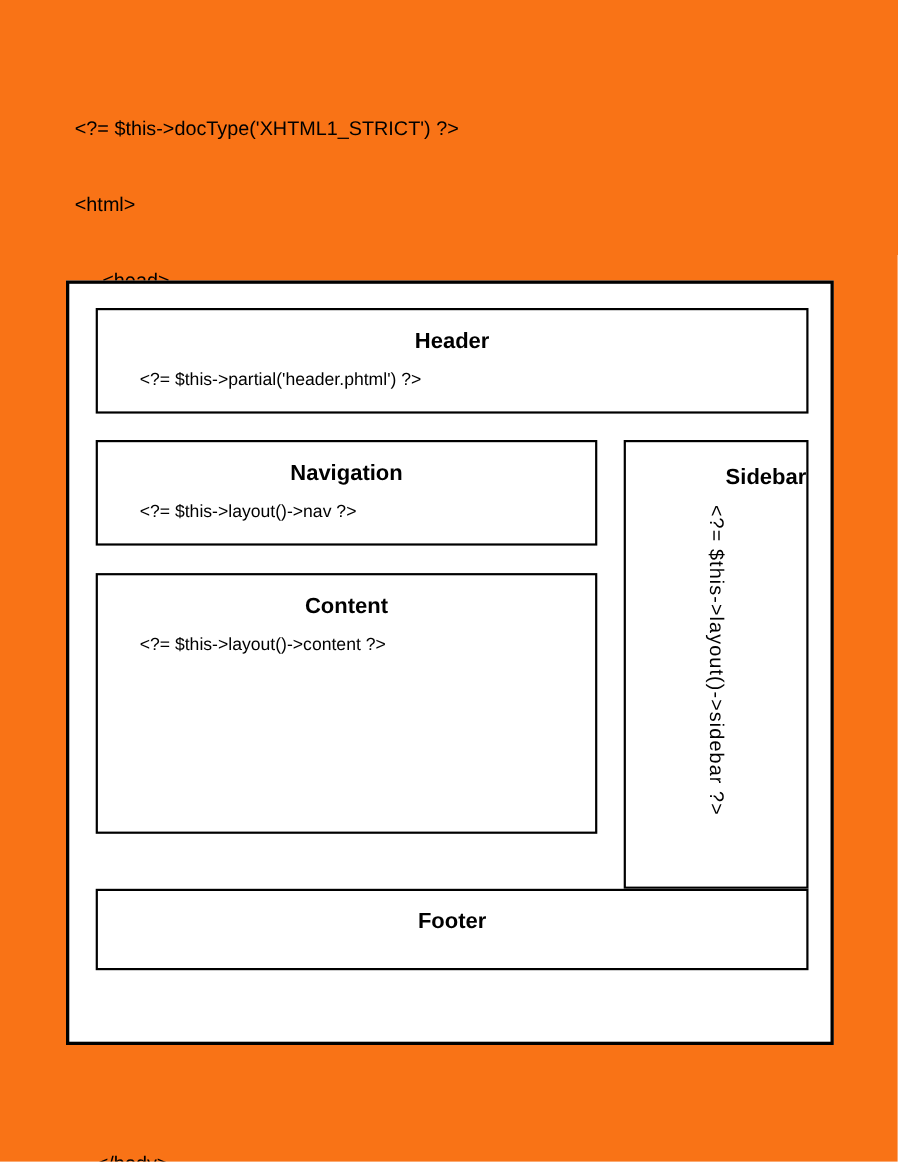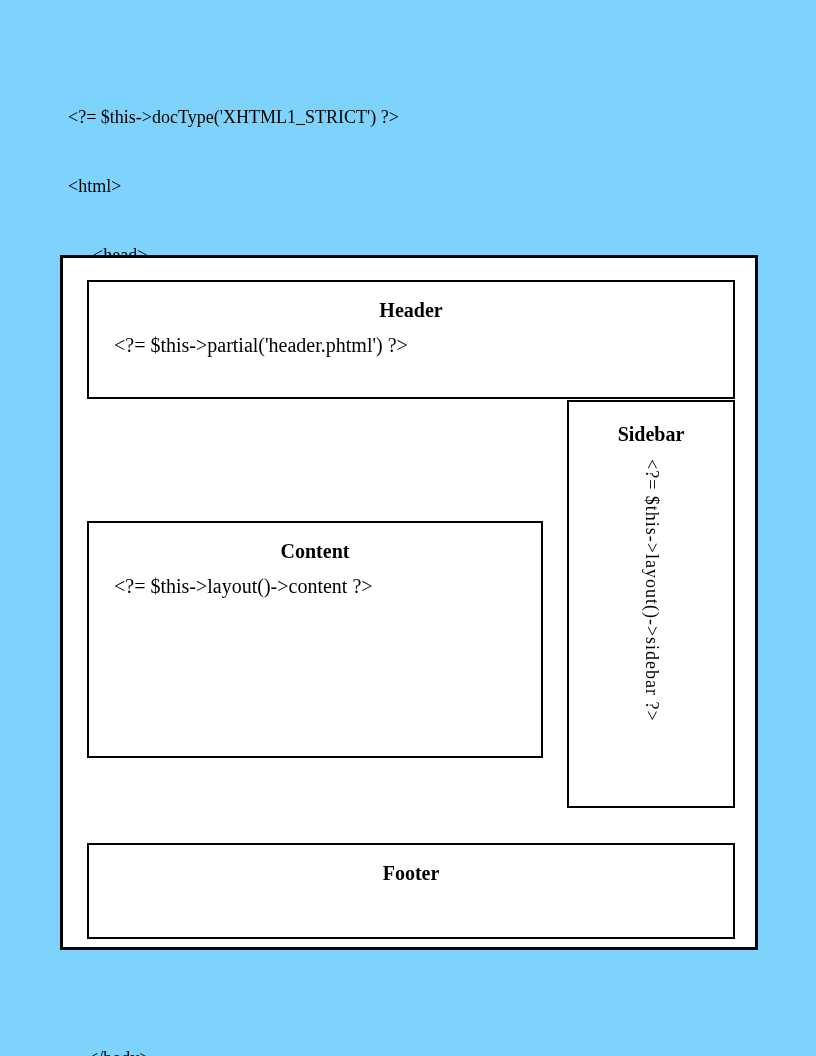--- a/index.html
+++ b/index.html
@@ -1,23 +1,23 @@
 <!DOCTYPE html>
 <html><head>
 <meta charset="utf-8">
 <style>
   html, body { margin: 0; padding: 0; }
   body { background: #ffffff; }
   .page {
     position: relative;
     width: 816px;
     height: 1056px;
-    background: #7dd3fc;
+    background: #f97316;
     color: #000000;
-    font-family: Liberation Serif, serif;
+    font-family: Liberation Sans, sans-serif;
     overflow: hidden;
   }
   
   .code-block {
     position: absolute;
     font-size: 18px;
     line-height: 23px;
     white-space: pre;
   }
   .code-top { left: 68px; top: 60px; }
@@ -34,40 +34,40 @@
     border: 3px solid #000000;
     box-sizing: border-box;
     background: #ffffff;
   }
   .box {
     position: absolute;
     border: 2px solid #000000;
     box-sizing: border-box;
     background: #ffffff;
   }
-  .box-header    { left: 87px;  top: 280px; width: 648px; height: 119px; }
+  .box-header    { left: 87px;  top: 280px; width: 648px; height: 96px; }
   .box-nav       { left: 87px;  top: 400px; width: 456px; height: 96px; }
   .box-content   { left: 87px;  top: 521px; width: 456px; height: 237px; }
   .box-sidebar   { left: 567px; top: 400px; width: 168px; height: 408px; }
-  .box-footer    { left: 87px;  top: 843px; width: 648px; height: 96px; }
+  .box-footer    { left: 87px;  top: 808px; width: 648px; height: 74px; }
   .box-title {
     margin-top: 16px;
     text-align: center;
     font-weight: bold;
     font-size: 20px;
     line-height: 24px;
   }
   .box-code {
     margin-top: 12px;
-    padding-left: 25px;
-    font-size: 20px;
+    padding-left: 38px;
+    font-size: 16px;
     line-height: 23px;
     white-space: pre;
   }
-  .box-sidebar .box-title { margin-top: 20px; }
+  .box-sidebar .box-title { margin-top: 20px; text-align: right; }
   .sidebar-vertical-code {
     position: absolute;
     top: 57px;
     left: 50%;
     transform: translateX(-50%);
     writing-mode: vertical-rl;
     font-size: 18px;
     letter-spacing: 1px;
     white-space: pre;
   }
@@ -88,20 +88,24 @@
     <div class="ind-1">&lt;body&gt;</div>
   </div>
 
   <div class="outer-box"></div>
 
   <div class="box box-header">
     <div class="box-title">Header</div>
     <div class="box-code">&lt;?= $this-&gt;partial('header.phtml') ?&gt;</div>
   </div>
 
+  <div class="box box-nav">
+    <div class="box-title">Navigation</div>
+    <div class="box-code">&lt;?= $this-&gt;layout()-&gt;nav ?&gt;</div>
+  </div>
 
   <div class="box box-content">
     <div class="box-title">Content</div>
     <div class="box-code">&lt;?= $this-&gt;layout()-&gt;content ?&gt;</div>
   </div>
 
   <div class="box box-sidebar">
     <div class="box-title">Sidebar</div>
     <div class="sidebar-vertical-code">&lt;?= $this-&gt;layout()-&gt;sidebar ?&gt;</div>
   </div>

